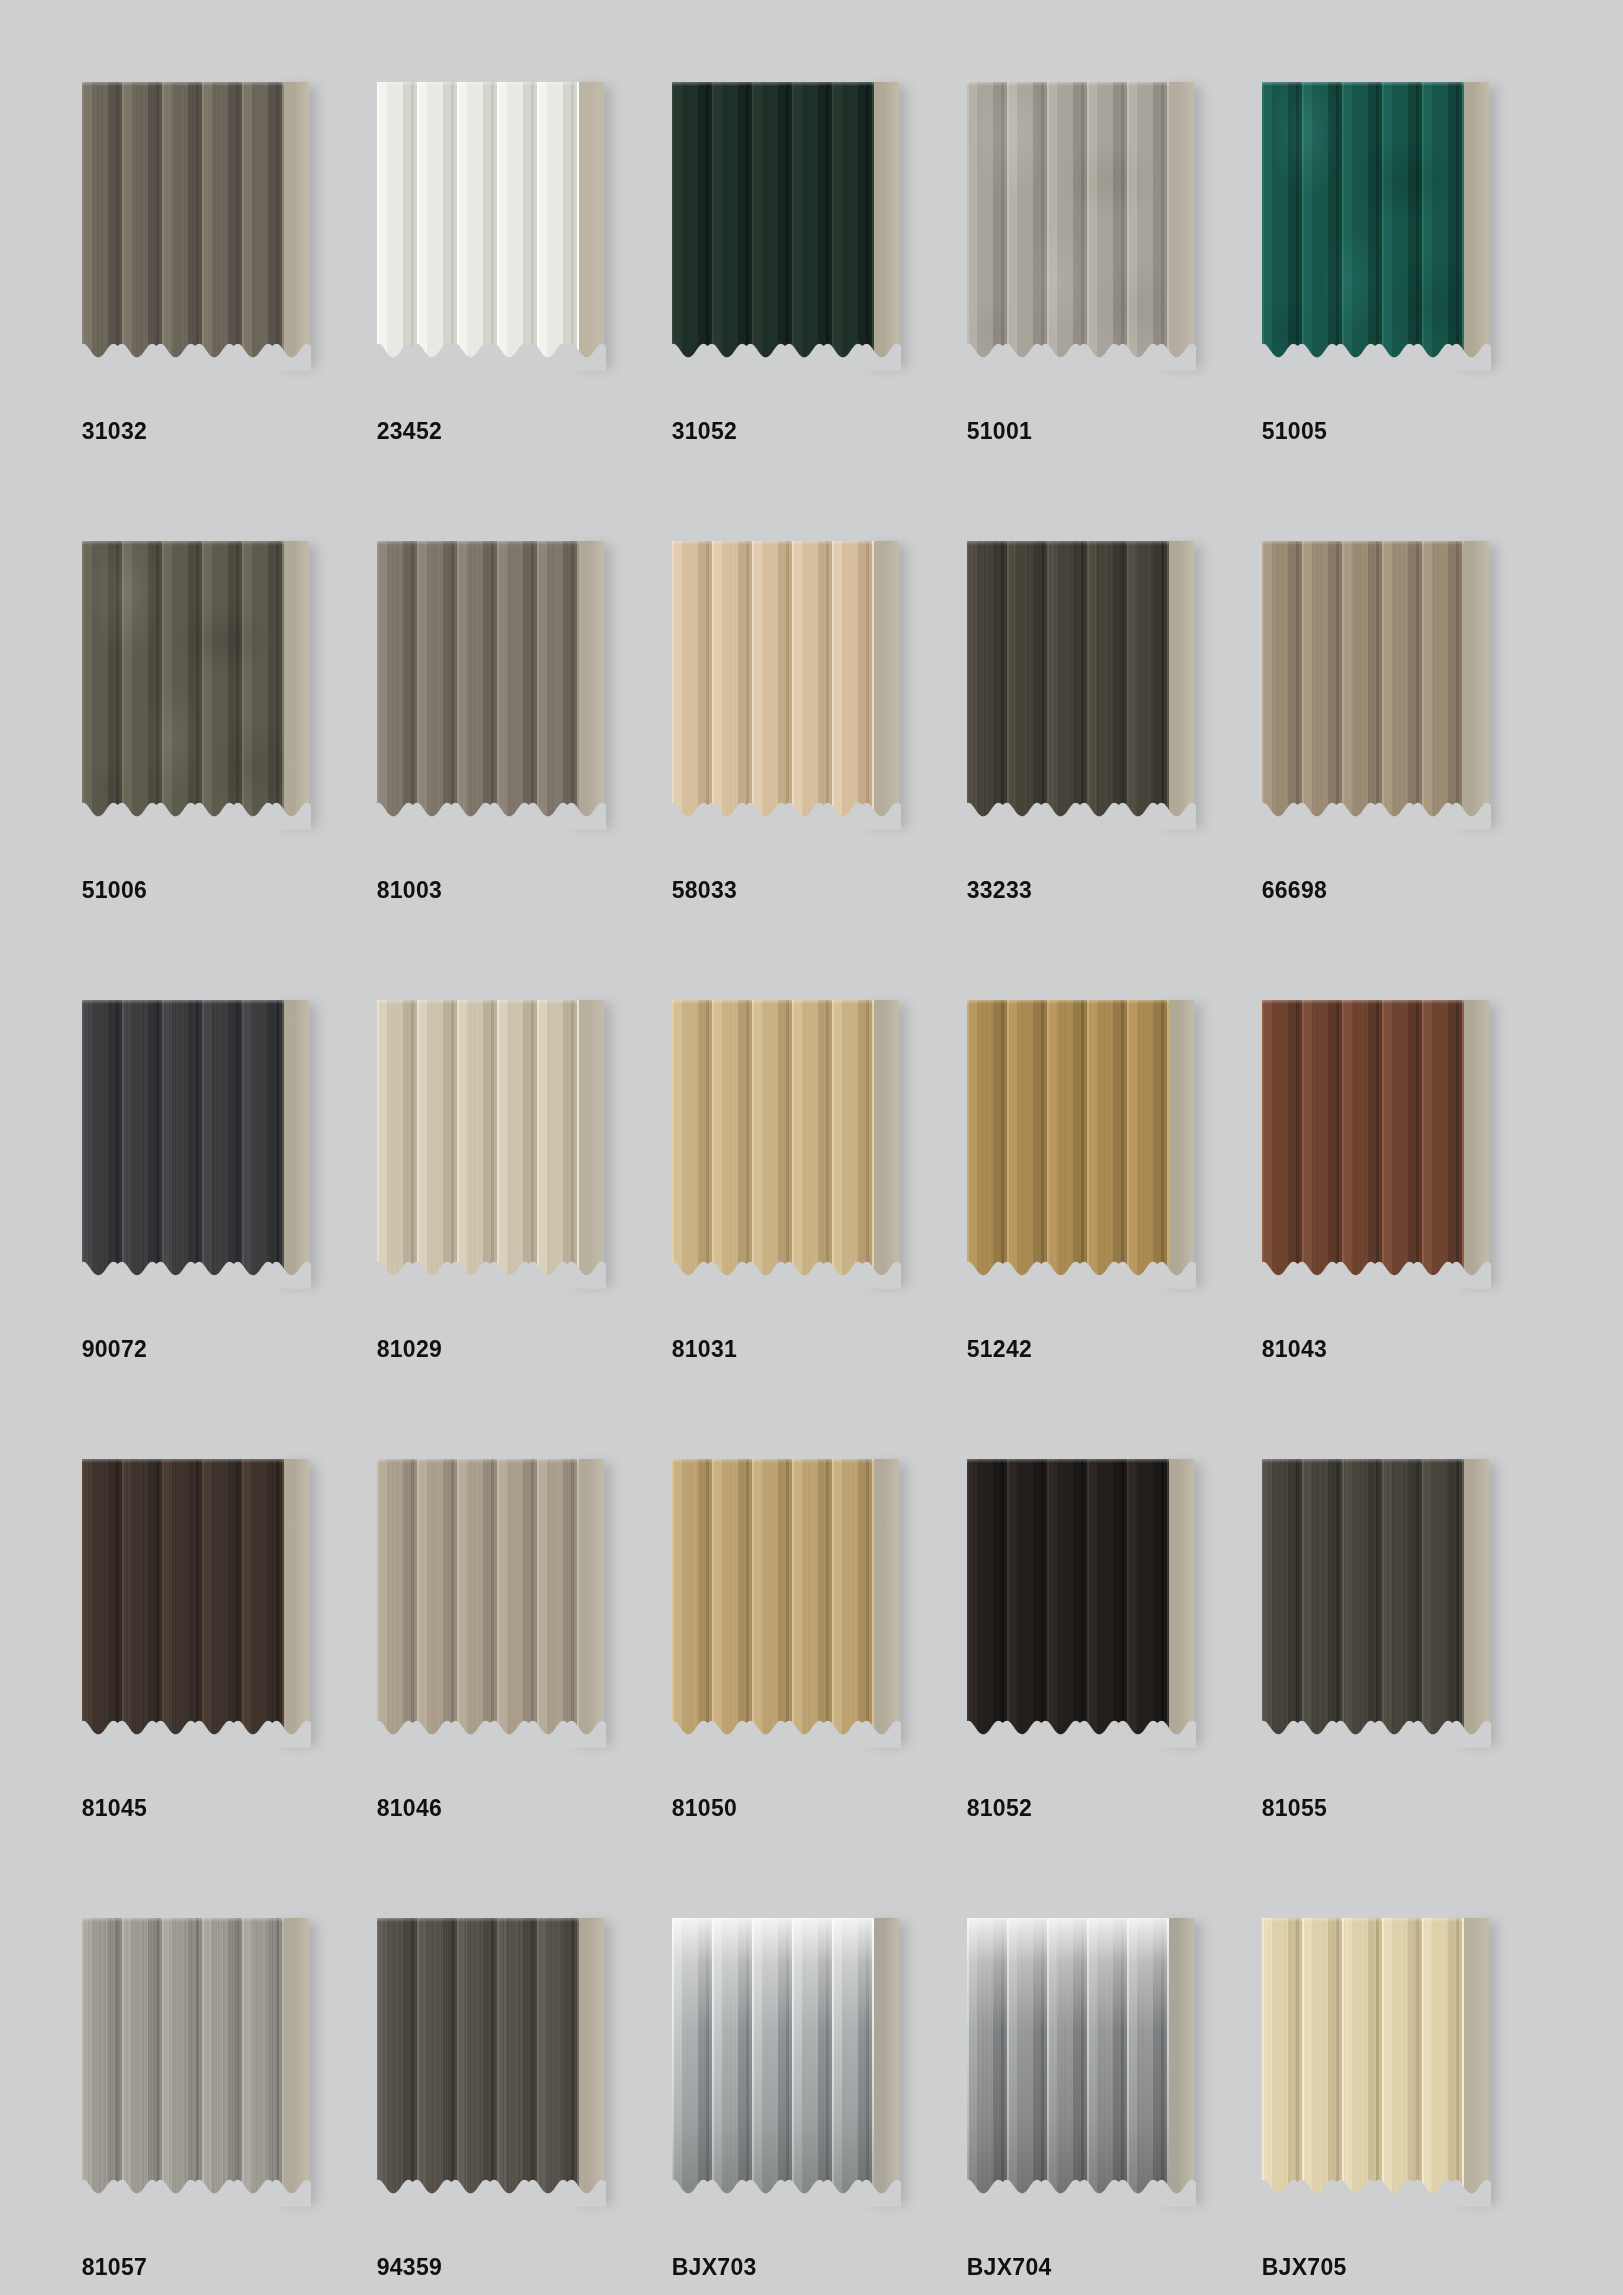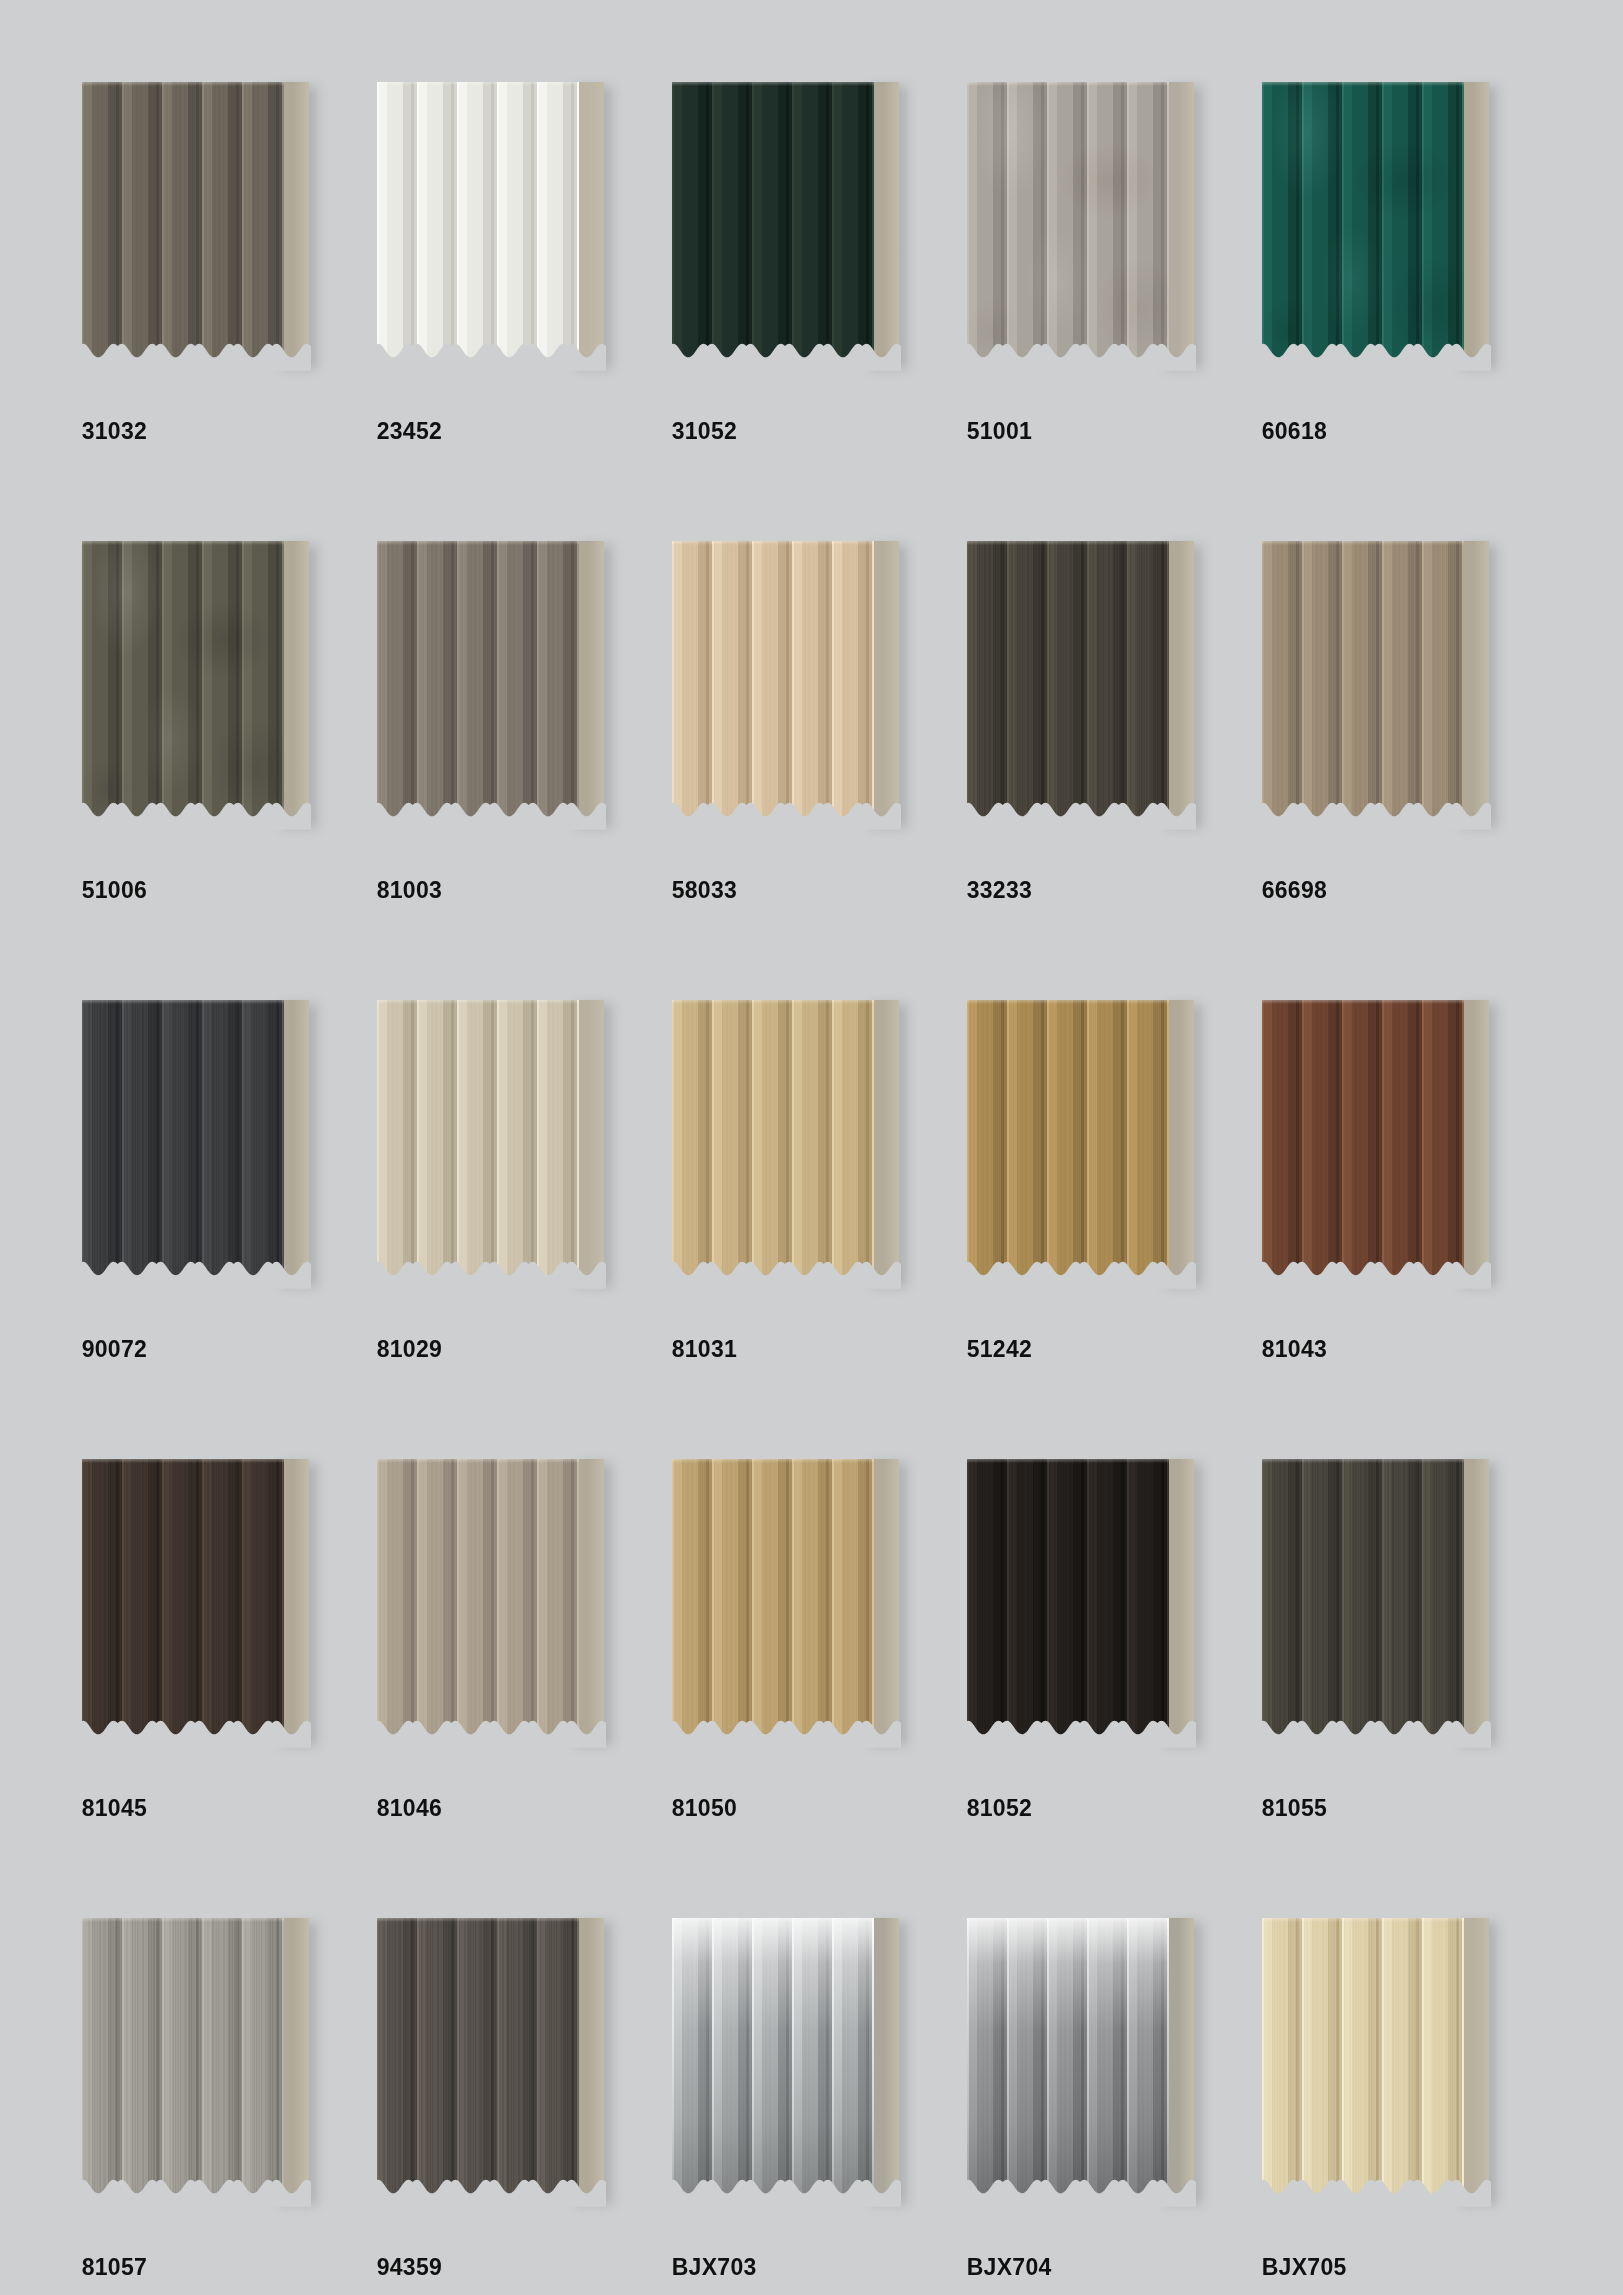--- a/index.html
+++ b/index.html
@@ -251,21 +251,21 @@
         <div class="mottle"></div>
         <div class="sheen"></div>
         <div class="top-cap"></div>
       </div>
       <div class="scallop">
             <svg width="232" height="36" viewBox="0 0 300 46">
       <path d="M0,46 L0,14 C11,2.3000000000000003 15,28.52 25,28.52 C35,28.52 39,2.3000000000000003 50,14 C61,2.3000000000000003 65,28.52 75,28.52 C85,28.52 89,2.3000000000000003 100,14 C111,2.3000000000000003 115,28.52 125,28.52 C135,28.52 139,2.3000000000000003 150,14 C161,2.3000000000000003 165,28.52 175,28.52 C185,28.52 189,2.3000000000000003 200,14 C211,2.3000000000000003 215,28.52 225,28.52 C235,28.52 239,2.3000000000000003 250,14 C261,2.3000000000000003 265,28.52 275,28.52 C285,28.52 289,2.3000000000000003 300,14 L300,46 Z" fill="#cdcfd0"></path>
     </svg>
           </div>
     </div>
-    <div class="label">60618</div>
+    <div class="label">51005</div>
   </div>
       <div class="cell">
     <div class="panel-wrap" style="--c-mid:#5d5b4e;--c-lite:#6a6859;--c-dark:#4d4b40;
                 --c-hi:#797765;--c-edge:#423f37;
                 --mottle:0.85;--sheen:0;">
       <div class="drop-shadow"></div>
       <div class="side-face" style="background:linear-gradient(90deg,#b0a998 0%,#b0a998 55%,#c3bcab 100%);"></div>
       <div class="face">
         <div class="base"></div>
         <div class="flutes"></div>

